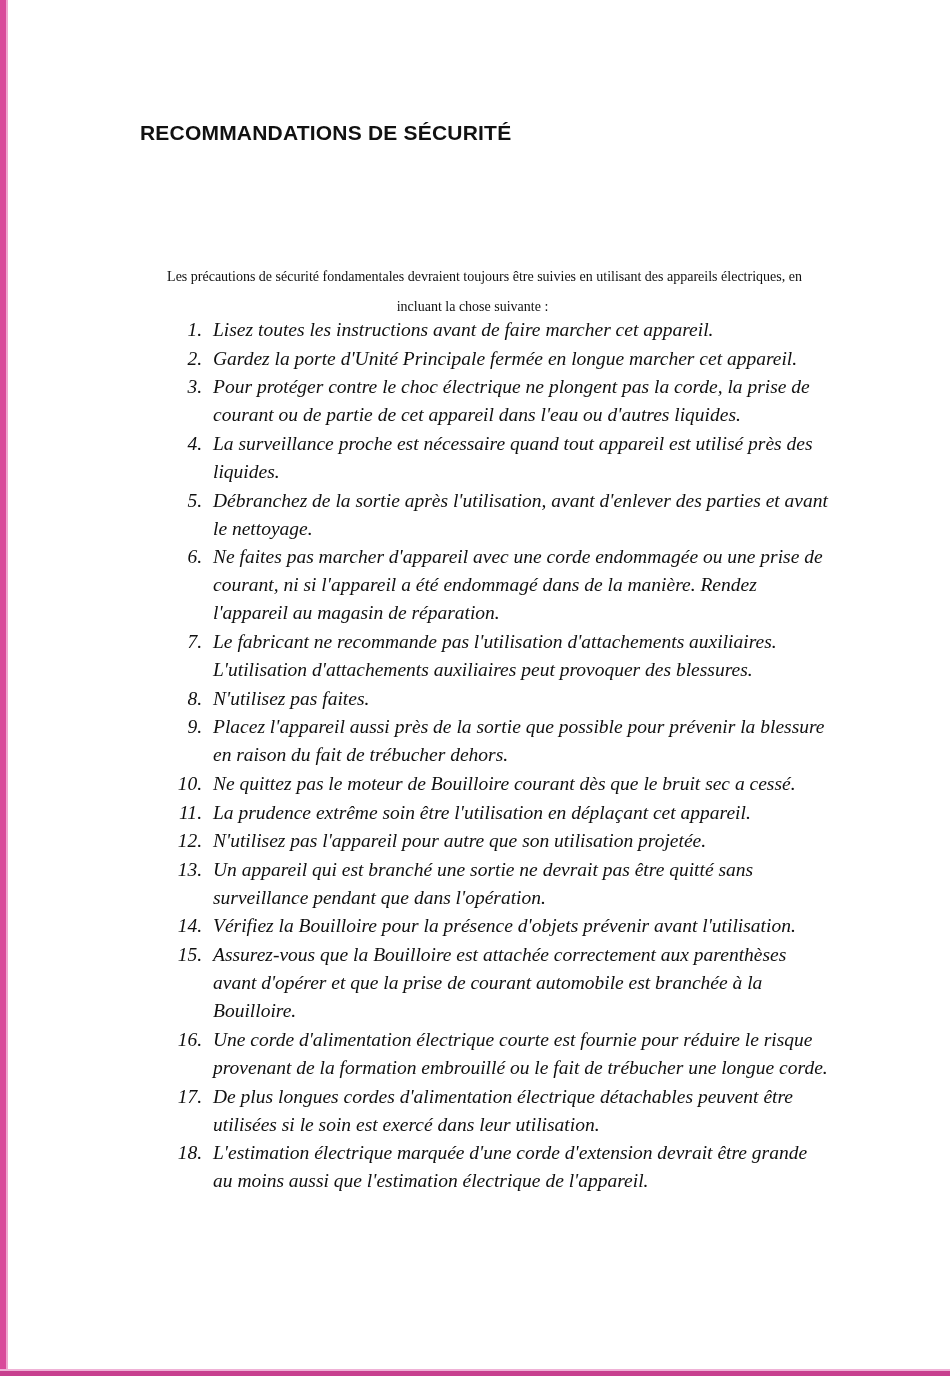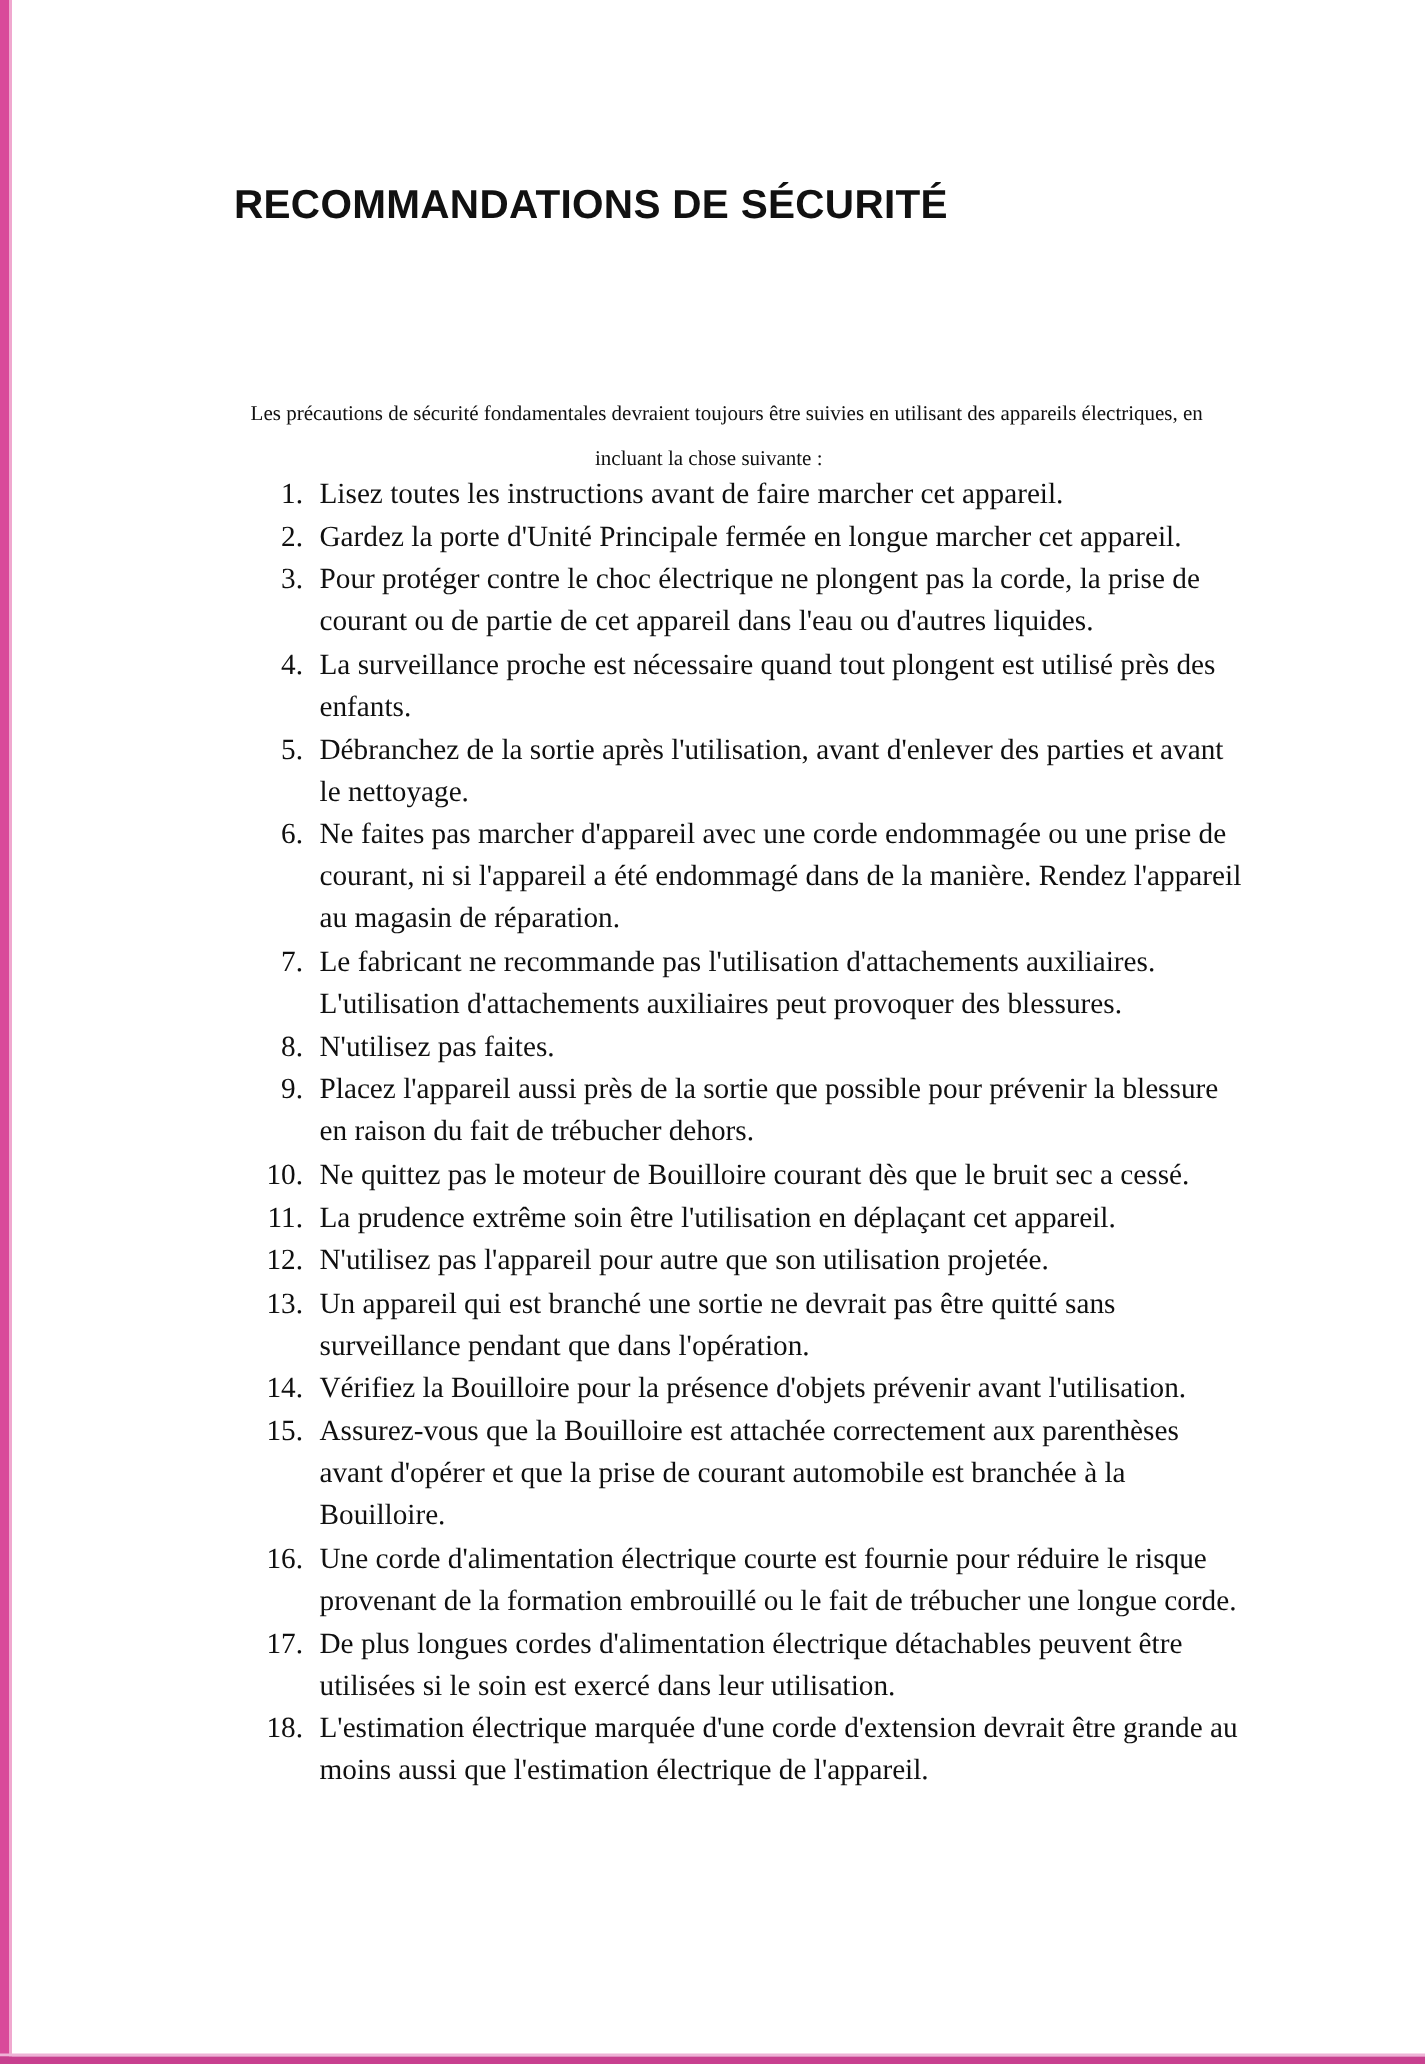--- a/index.html
+++ b/index.html
@@ -54,26 +54,26 @@
   .page {
     position: absolute;
     left: 0;
     top: 0;
     width: 950px;
     height: 1376px;
   }
 
   .doc-title {
     position: absolute;
-    left: 156px;
+    left: 140px;
     top: 96px;
     width: 660px;
     font-family: "Liberation Sans", sans-serif;
     font-weight: bold;
-    font-size: 27px;
+    font-size: 21px;
     line-height: 45px;
     letter-spacing: 0.2px;
     color: #111111;
   }
 
   .intro {
     position: absolute;
     left: 140px;
     top: 248px;
     width: 665px;
@@ -98,20 +98,21 @@
     counter-reset: rule;
   }
   ol.rules > li {
     position: relative;
     counter-increment: rule;
     padding-left: 45px;
     margin: 0 0 0.5px 0;
     font-size: 19.5px;
     line-height: 28.1px;
     color: #101010;
+    font-style: italic;
   }
   ol.rules > li::before {
     content: counter(rule) ".";
     position: absolute;
     left: 0;
     top: 0;
     width: 34px;
     text-align: right;
     font-size: 19.5px;
     line-height: 28.1px;
@@ -129,21 +130,21 @@
     <span>RECOMMANDATIONS DE SÉCURITÉ</span><br>
   </h1>
 
   <p class="intro">Les précautions de sécurité fondamentales devraient toujours être suivies en utilisant des appareils électriques, en incluant la chose suivante :</p>
 
   <div class="list-wrap">
     <ol class="rules">
       <li>Lisez toutes les instructions avant de faire marcher cet appareil.</li>
       <li>Gardez la porte d'Unité Principale fermée en longue marcher cet appareil.</li>
       <li>Pour protéger contre le choc électrique ne plongent pas la corde, la prise de courant ou de partie de cet appareil dans l'eau ou d'autres liquides.</li>
-      <li>La surveillance proche est nécessaire quand tout plongent est utilisé près des enfants.</li>
+      <li>La surveillance proche est nécessaire quand tout appareil est utilisé près des liquides.</li>
       <li>Débranchez de la sortie après l'utilisation, avant d'enlever des parties et avant le nettoyage.</li>
       <li>Ne faites pas marcher d'appareil avec une corde endommagée ou une prise de courant, ni si l'appareil a été endommagé dans de la manière. Rendez l'appareil au magasin de réparation.</li>
       <li>Le fabricant ne recommande pas l'utilisation d'attachements auxiliaires. L'utilisation d'attachements auxiliaires peut provoquer des blessures.</li>
       <li>N'utilisez pas faites.</li>
       <li>Placez l'appareil aussi près de la sortie que possible pour prévenir la blessure en raison du fait de trébucher dehors.</li>
       <li>Ne quittez pas le moteur de Bouilloire courant dès que le bruit sec a cessé.</li>
       <li>La prudence extrême soin être l'utilisation en déplaçant cet appareil.</li>
       <li>N'utilisez pas l'appareil pour autre que son utilisation projetée.</li>
       <li>Un appareil qui est branché une sortie ne devrait pas être quitté sans surveillance pendant que dans l'opération.</li>
       <li>Vérifiez la Bouilloire pour la présence d'objets prévenir avant l'utilisation.</li>

